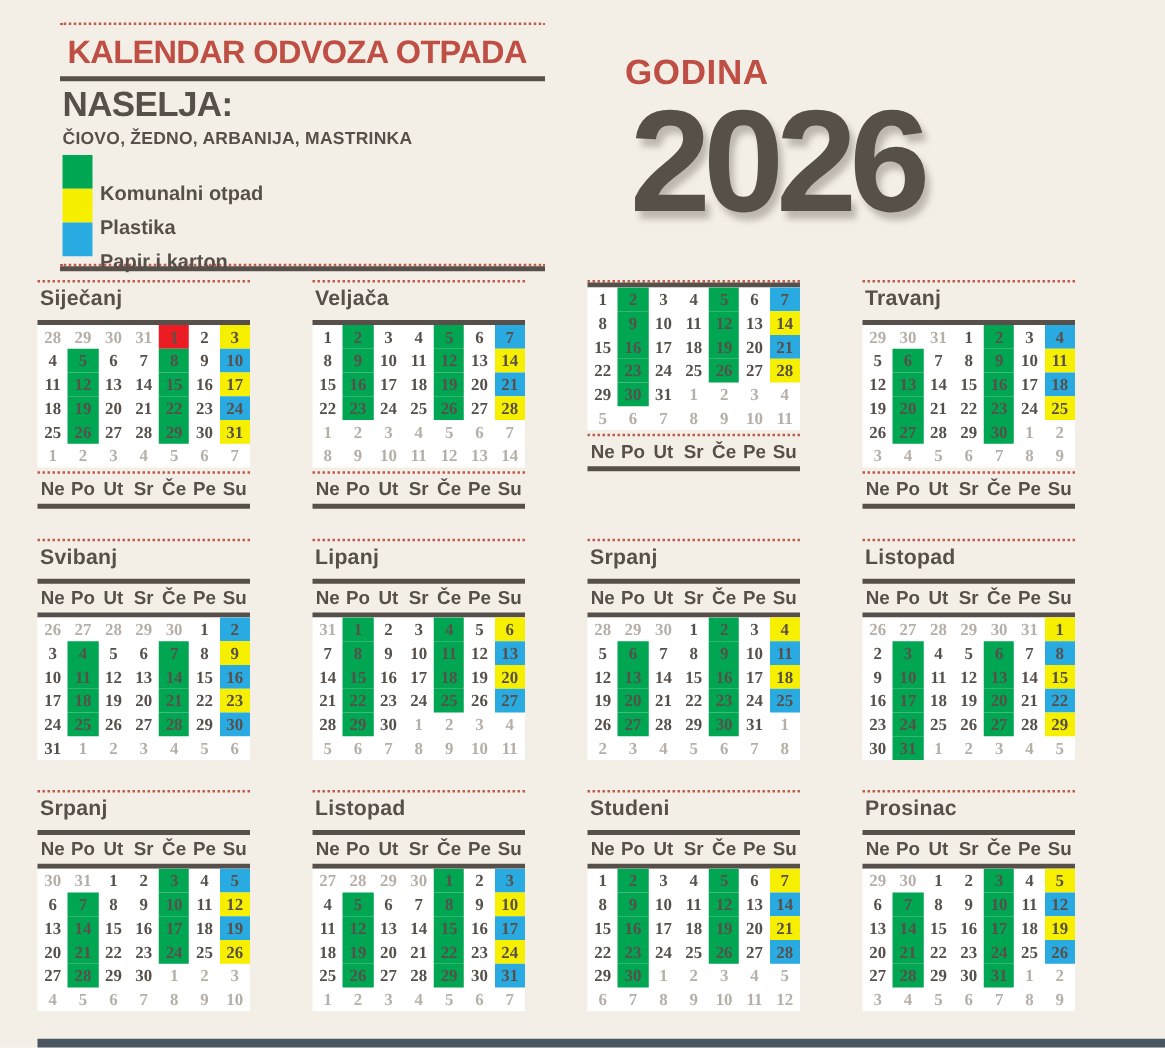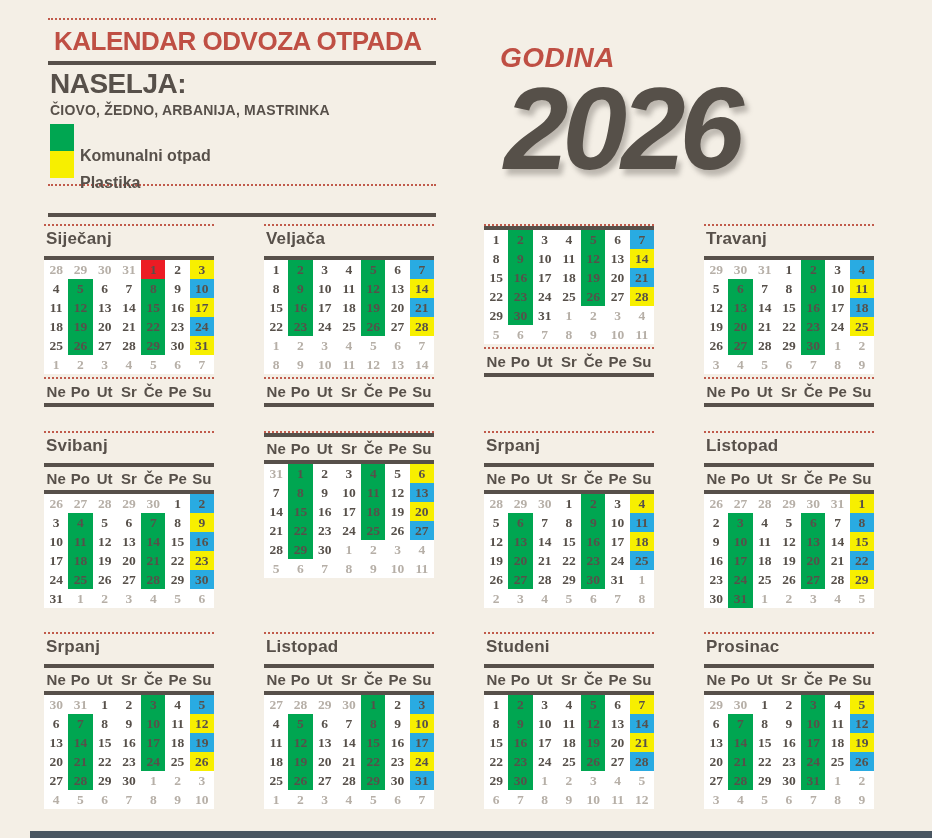--- a/index.html
+++ b/index.html
@@ -29,33 +29,33 @@
   .naselja-list{color:var(--dark);font-size:14px;font-weight:bold;margin:2px 0 6px 2px;letter-spacing:0.2px;}
   .legend{margin-left:2px;}
   .legend-row{display:flex;align-items:center;height:27px;}
   .sw{width:24px;height:27px;flex:0 0 24px;}
   .sw-g{background:var(--green);}
   .sw-y{background:var(--yellow);}
   .sw-b{background:var(--blue);}
   .legend-label{color:var(--dark);font-size:16px;font-weight:bold;margin-left:6px;margin-top:36px;}
 
   
-  .hdr-right{position:absolute;left:500px;top:42px;width:400px;font-style:italic;}
+  .hdr-right{position:absolute;left:500px;top:42px;width:400px;}
   .godina{color:var(--accent);font-size:28px;font-weight:bold;letter-spacing:0.5px;}
   .year{
     color:#565049;font-size:116px;font-weight:bold;letter-spacing:-6px;
     line-height:0.95;margin-left:4px;
     text-shadow:4px 6px 5px rgba(87,80,74,0.35);
   }
 
   .mid-rule{position:absolute;left:48px;top:213px;width:388px;height:4px;background:var(--dark);}
 
   
   .months{
-    position:absolute;left:44px;top:224px;
+    position:absolute;left:30px;top:224px;
     display:grid;grid-template-columns:repeat(4,170px);
     column-gap:50px;row-gap:24px;
   }
   .month{width:170px;}
   .mname{color:var(--dark);font-size:17px;font-weight:bold;padding:3px 2px 7px 2px;letter-spacing:0.2px;}
   .wdays{
     display:grid;grid-template-columns:repeat(7,1fr);
     color:var(--dark);font-size:15px;font-weight:bold;padding:3px 0;
   }
   .wdays span{text-align:center;}
@@ -85,20 +85,24 @@
     <div class="naselja">NASELJA:</div>
     <div class="naselja-list">ČIOVO, ŽEDNO, ARBANIJA, MASTRINKA</div>
     <div class="legend">
       <div class="legend-row">
         <span class="sw sw-g"></span>
         <span class="legend-label">Komunalni otpad</span>
       </div>
       <div class="legend-row">
         <span class="sw sw-y"></span>
         <span class="legend-label">Plastika</span>
+      </div>
+      <div class="legend-row">
+        <span class="sw sw-b"></span>
+        <span class="legend-label">Papir i karton</span>
       </div>
     </div>
     <div class="dotted bot"></div>
   </div>
 
   <div class="hdr-right">
     <div class="godina">GODINA</div>
     <div class="year">2026</div>
   </div>
 
@@ -398,20 +402,21 @@
           <div class="d o">1</div>
           <div class="d o">2</div>
           <div class="d o">3</div>
           <div class="d o">4</div>
           <div class="d o">5</div>
           <div class="d o">6</div>
         </div>
       </div>
       <div class="month">
         <div class="dotted"></div>
+        <div class="mname">Lipanj</div>
         <div class="rule"></div>
         <div class="wdays">
           <span>Ne</span>
           <span>Po</span>
           <span>Ut</span>
           <span>Sr</span>
           <span>Če</span>
           <span>Pe</span>
           <span>Su</span>
         </div>

